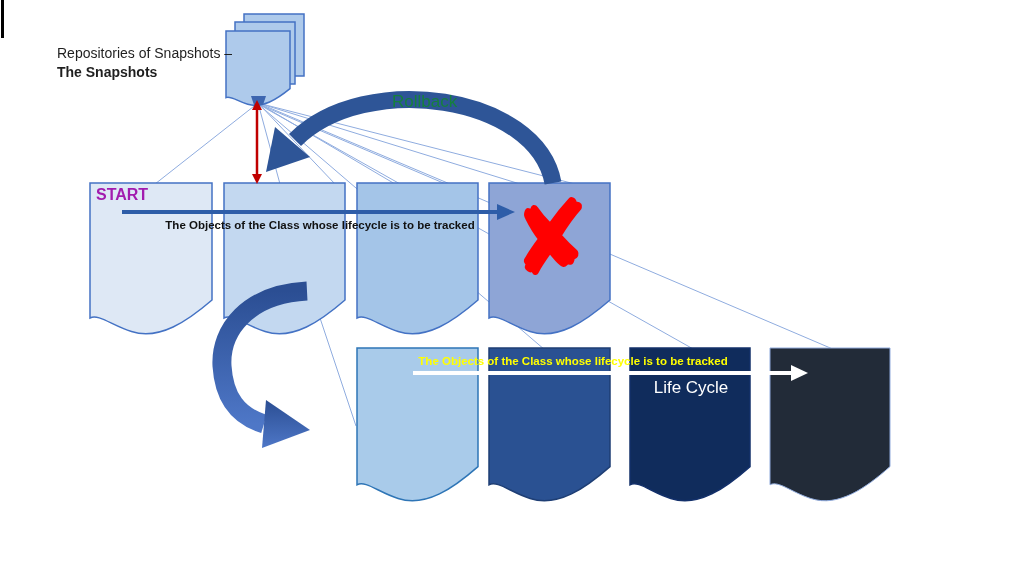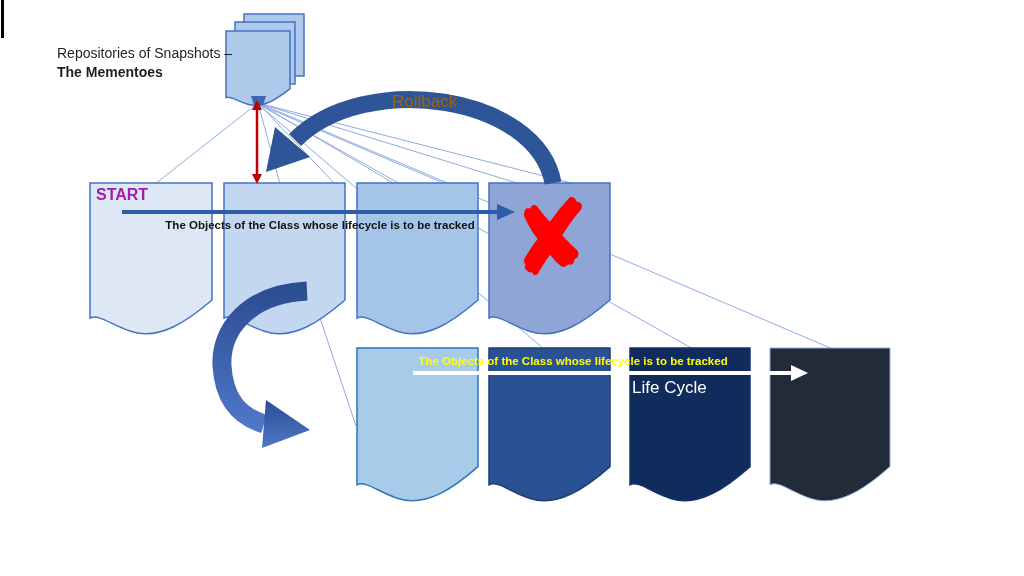--- a/index.html
+++ b/index.html
@@ -5,25 +5,25 @@
   html,body { margin:0; padding:0; background:#ffffff; }
   .canvas {
     position:relative; width:1024px; height:576px; background:#ffffff;
     font-family:"Liberation Sans", sans-serif; overflow:hidden;
   }
   .edge-bar { position:absolute; left:1px; top:0; width:3px; height:38px; background:#000000; }
   svg.diagram { position:absolute; left:0; top:0; }
   .lbl { position:absolute; white-space:nowrap; color:#1f1f1f; }
   .title-1 { left:57px;  top:45px;  font-size:14px; }
   .title-2 { left:57px;  top:64px;  font-size:14px; font-weight:bold; }
-  .rollback { left:392px; top:92px;  font-size:17px; color:#a16207; }
+  .rollback { left:392px; top:92px;  font-size:17px; color:#15803d; }
   .start    { left:96px;  top:186px; font-size:16px; font-weight:bold; color:#a21caf; }
   .cap1 { left:155px; top:219px; width:330px; text-align:center; font-size:11.5px; font-weight:bold; color:#111111; }
   .cap2 { left:408px; top:355px; width:330px; text-align:center; font-size:11.5px; font-weight:bold; color:#ffff00; }
-  .lifecycle { left:632px; top:378px; width:118px; text-align:left; font-size:17px; color:#ffffff; }
+  .lifecycle { left:632px; top:378px; width:118px; text-align:center; font-size:17px; color:#ffffff; }
 </style>
 </head>
 <body>
 
 <div class="canvas">
 
   <div class="edge-bar"></div>
 
   <svg class="diagram" width="1024" height="576" viewBox="0 0 1024 576">
     <defs>
@@ -91,20 +91,20 @@
 
     <g>
       <line x1="413" y1="373" x2="791" y2="373" stroke-width="4" stroke="#FFFFFF"></line>
       <polygon points="791,365 808,373 791,381" fill="#FFFFFF"></polygon>
     </g>
 
     <text x="511" y="272" font-size="96" font-weight="bold" transform="rotate(-6 550 235)" fill="#FF0000">✘</text>
   </svg>
 
   <div class="lbl title-1">Repositories of Snapshots –</div>
-  <div class="lbl title-2">The Mementoes</div>
+  <div class="lbl title-2">The Snapshots</div>
   <div class="lbl rollback">Rollback</div>
   <div class="lbl start">START</div>
   <div class="lbl cap1">The Objects of the Class whose lifecycle is to be tracked</div>
   <div class="lbl cap2">The Objects of the Class whose lifecycle is to be tracked</div>
   <div class="lbl lifecycle">Life Cycle</div>
 
 </div>
 
 </body></html>

